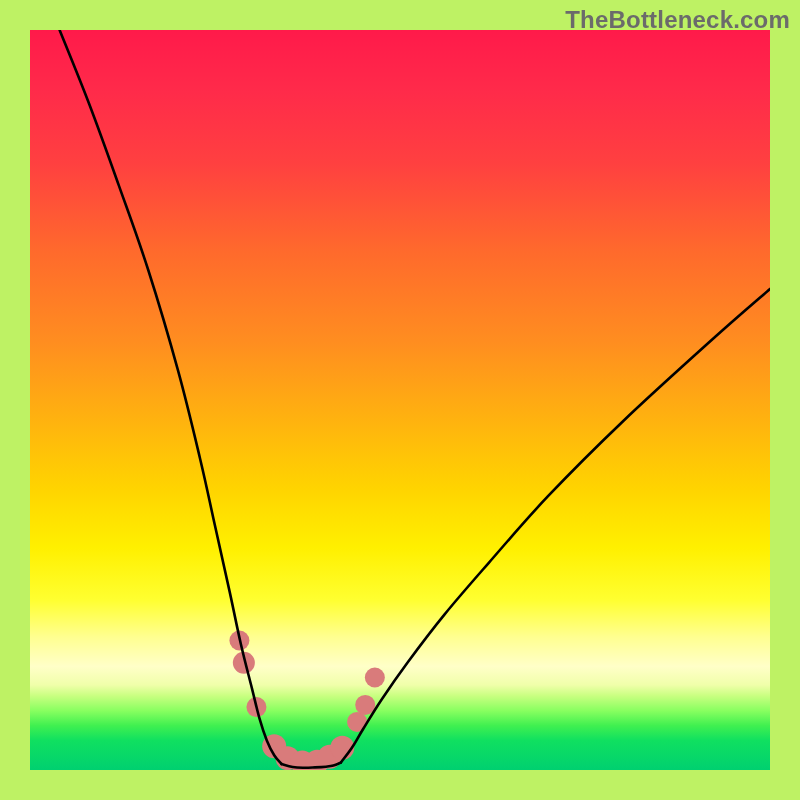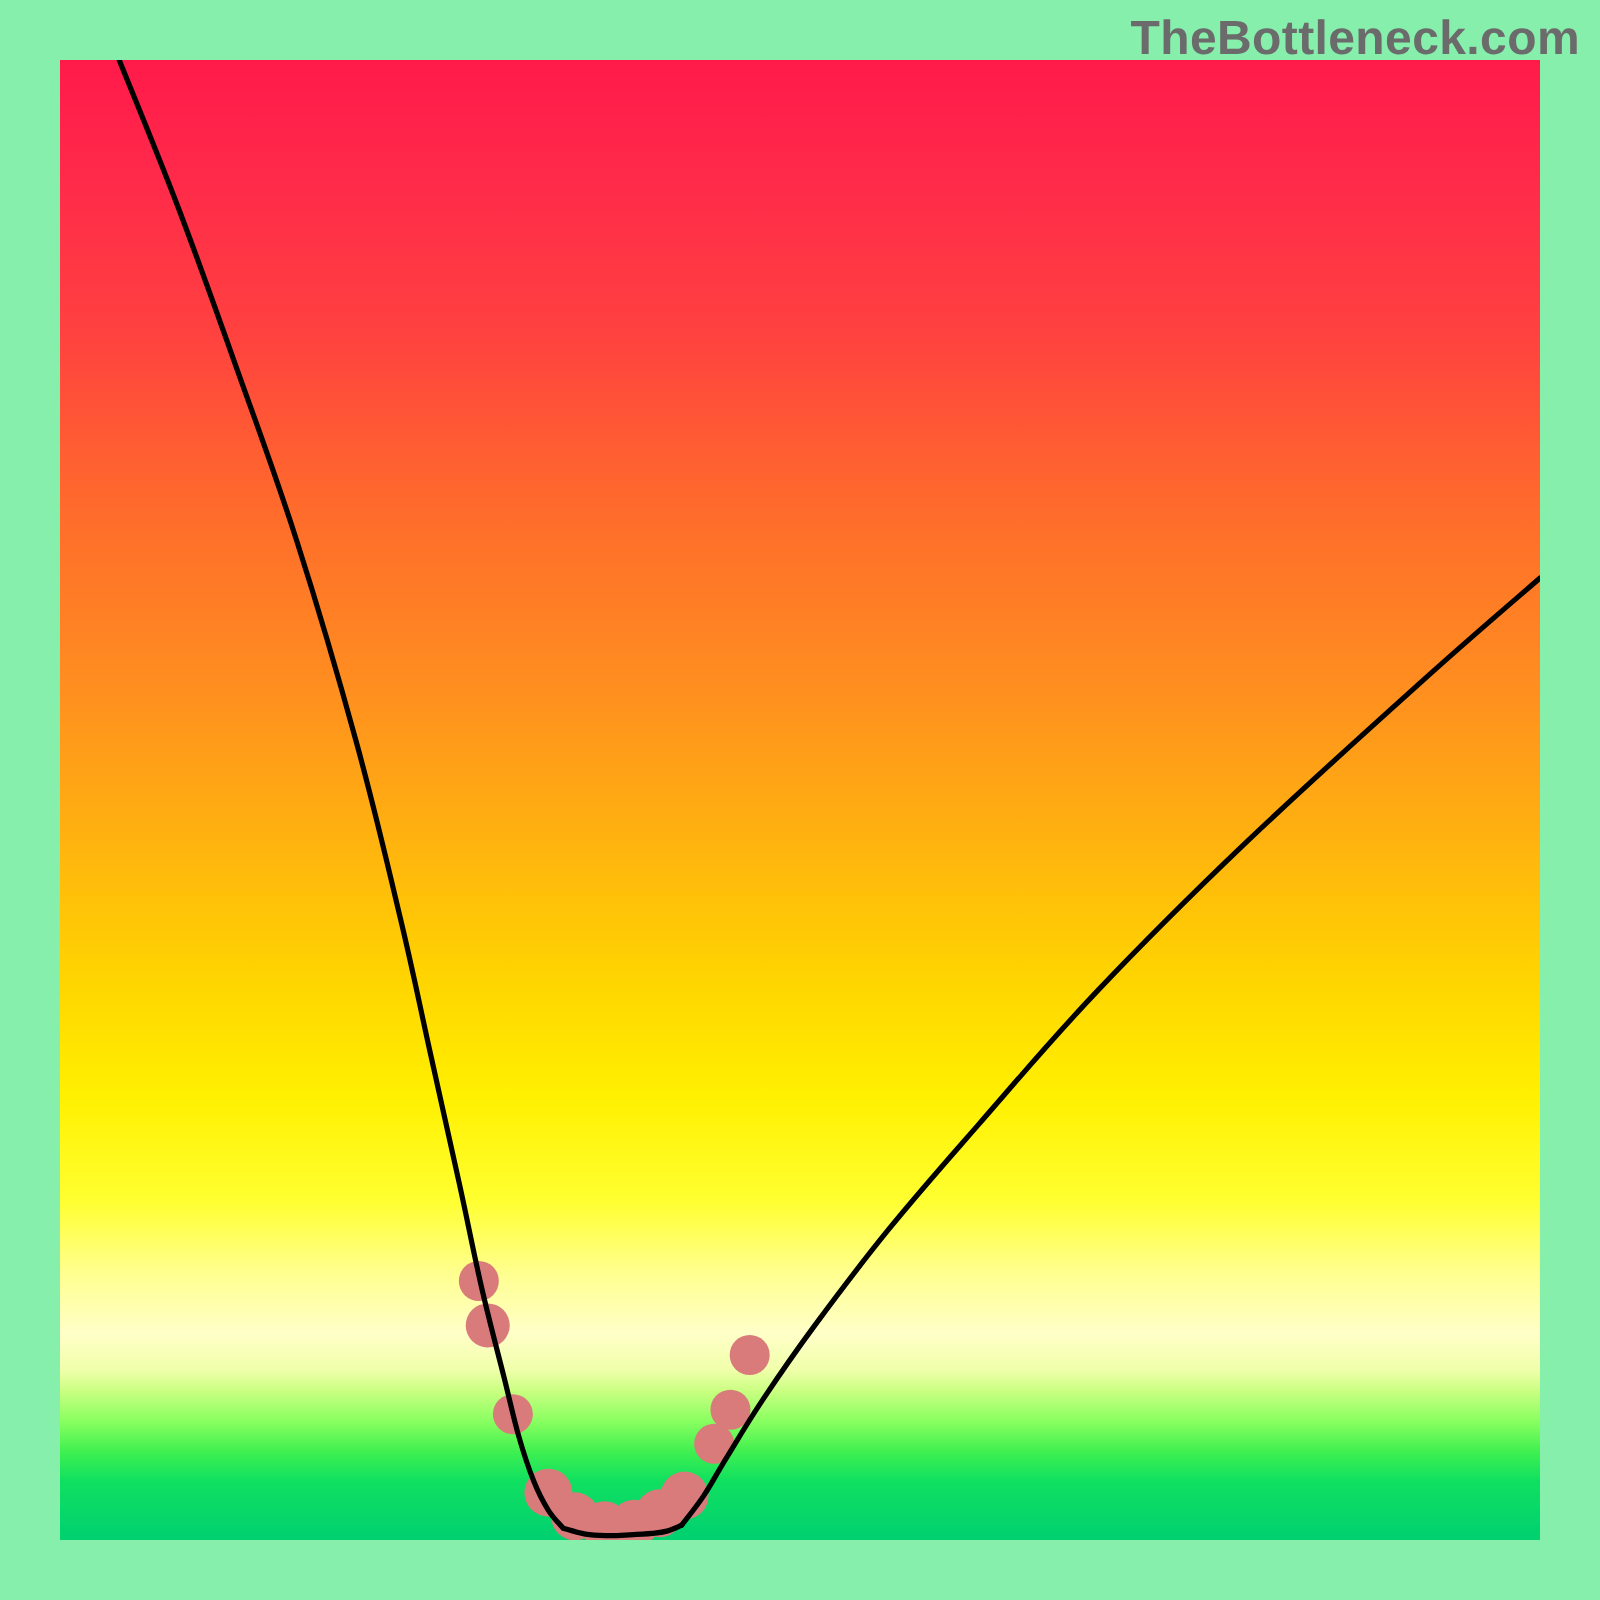--- a/index.html
+++ b/index.html
@@ -1,21 +1,21 @@
 <!DOCTYPE html>
 <html><head>
 <meta charset="utf-8">
 <style>
   * { margin: 0; padding: 0; box-sizing: border-box; }
   html, body { width: 800px; height: 800px; overflow: hidden; background: #000; }
   .canvas {
     position: relative;
     width: 800px;
     height: 800px;
-    background: #86efac;
+    background: #bef264;
     padding-left: 46px;
   }
   .plot-area {
     position: absolute;
     left: 30px;
     top: 30px;
     width: 740px;
     height: 740px;
     background: linear-gradient(
       to bottom,

